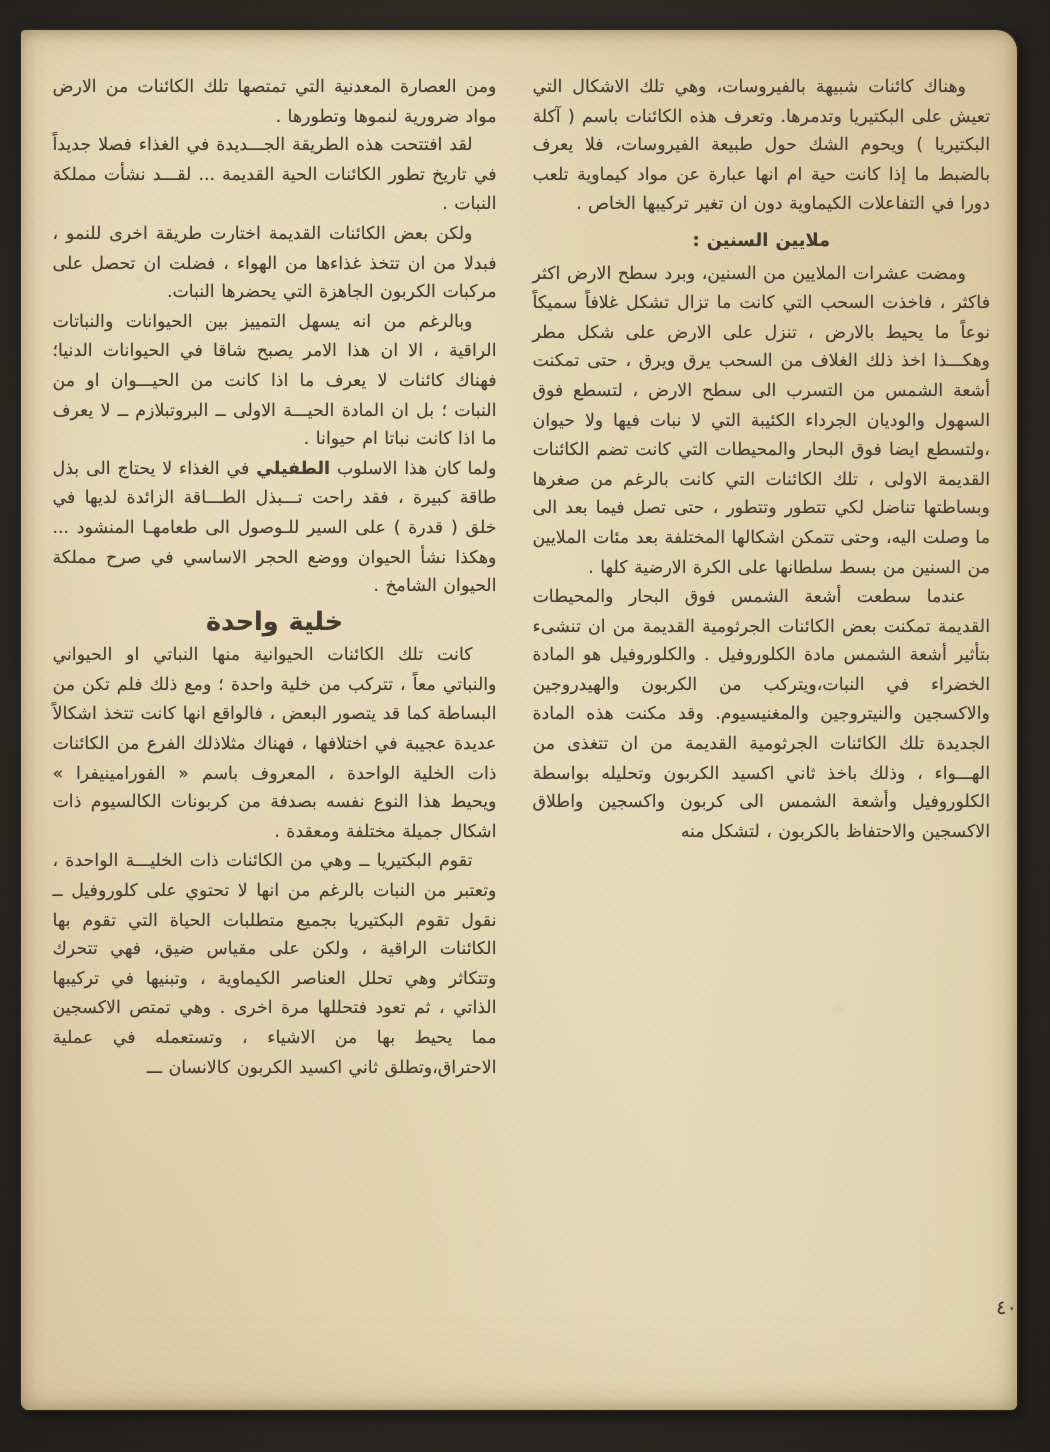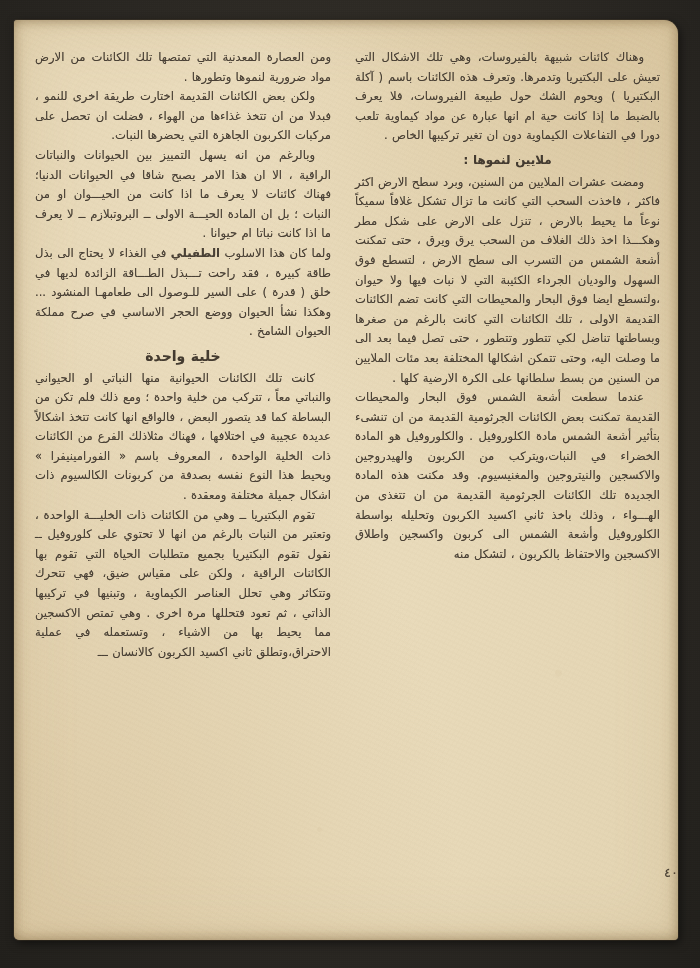--- a/index.html
+++ b/index.html
@@ -107,21 +107,21 @@
   .para { text-indent: 16px; }
   .para.noindent { text-indent: 0; }
   .para + .para { margin-top: 0; }
 
   .heading {
     text-align: center;
     text-indent: 0;
     font-weight: bold;
     color: #453b2f;
     margin: 5px 0 2px 0;
-    font-size: 14px;
+    font-size: 17px;
     letter-spacing: 0;
   }
   .heading.rightcol { font-size: 11.9px; }
 
   b.emph { font-weight: bold; }
 
   
   .folio {
     position: absolute;
     left: 0; right: 0;
@@ -143,30 +143,31 @@
 <div class="scan-bed"></div>
 
 <div class="page">
   <div class="grain"></div>
 
   <div class="columns">
 
     <div class="col right">
       <p class="para">وهناك كائنات شبيهة بالفيروسات، وهي تلك الاشكال التي تعيش على البكتيريا وتدمرها. وتعرف هذه الكائنات باسم ( آكلة البكتيريا ) ويحوم الشك حول طبيعة الفيروسات، فلا يعرف بالضبط ما إذا كانت حية ام انها عبارة عن مواد كيماوية تلعب دورا في التفاعلات الكيماوية دون ان تغير تركيبها الخاص .</p>
 
-      <h2 class="heading rightcol">ملايين لنموها :</h2>
+      <h2 class="heading rightcol">ملايين السنين :</h2>
 
       <p class="para">ومضت عشرات الملايين من السنين، وبرد سطح الارض اكثر فاكثر ، فاخذت السحب التي كانت ما تزال تشكل غلافاً سميكاً نوعاً ما يحيط بالارض ، تنزل على الارض على شكل مطر وهكـــذا اخذ ذلك الغلاف من السحب يرق ويرق ، حتى تمكنت أشعة الشمس من التسرب الى سطح الارض ، لتسطع فوق السهول والوديان الجرداء الكئيبة التي لا نبات فيها ولا حيوان ،ولتسطع ايضا فوق البحار والمحيطات التي كانت تضم الكائنات القديمة الاولى ، تلك الكائنات التي كانت بالرغم من صغرها وبساطتها تناضل لكي تتطور وتتطور ، حتى تصل فيما بعد الى ما وصلت اليه، وحتى تتمكن اشكالها المختلفة بعد مئات الملايين من السنين من بسط سلطانها على الكرة الارضية كلها .</p>
 
 
       <p class="para">عندما سطعت أشعة الشمس فوق البحار والمحيطات القديمة تمكنت بعض الكائنات الجرثومية القديمة من ان تنشىء بتأثير أشعة الشمس مادة الكلوروفيل . والكلوروفيل هو المادة الخضراء في النبات،ويتركب من الكربون والهيدروجين والاكسجين والنيتروجين والمغنيسيوم. وقد مكنت هذه المادة الجديدة تلك الكائنات الجرثومية القديمة من ان تتغذى من الهـــواء ، وذلك باخذ ثاني اكسيد الكربون وتحليله بواسطة الكلوروفيل وأشعة الشمس الى كربون واكسجين واطلاق الاكسجين والاحتفاظ بالكربون ، لتشكل منه</p>
     </div>
 
     <div class="col left">
       <p class="para noindent">ومن العصارة المعدنية التي تمتصها تلك الكائنات من الارض مواد ضرورية لنموها وتطورها .</p>
+      <p class="para">لقد افتتحت هذه الطريقة الجـــديدة في الغذاء فصلا جديداً في تاريخ تطور الكائنات الحية القديمة ... لقـــد نشأت مملكة النبات .</p>
       <p class="para">ولكن بعض الكائنات القديمة اختارت طريقة اخرى للنمو ، فبدلا من ان تتخذ غذاءها من الهواء ، فضلت ان تحصل على مركبات الكربون الجاهزة التي يحضرها النبات.</p>
 
       <p class="para">وبالرغم من انه يسهل التمييز بين الحيوانات والنباتات الراقية ، الا ان هذا الامر يصبح شاقا في الحيوانات الدنيا؛ فهناك كائنات لا يعرف ما اذا كانت من الحيـــوان او من النبات ؛ بل ان المادة الحيـــة الاولى ــ البروتبلازم ــ لا يعرف ما اذا كانت نباتا ام حيوانا .</p>
 
       <p class="para noindent"><span>ولما كان هذا الاسلوب </span><b class="emph">الطفيلي</b><span> في الغذاء لا يحتاج الى بذل طاقة كبيرة ، فقد راحت تـــبذل الطـــاقة الزائدة لديها في خلق ( قدرة ) على السير للـوصول الى طعامهـا المنشود ... وهكذا نشأ الحيوان ووضع الحجر الاساسي في صرح مملكة الحيوان الشامخ .</span></p>
 
       <h2 class="heading">خلية واحدة</h2>
 
       <p class="para">كانت تلك الكائنات الحيوانية منها النباتي او الحيواني والنباتي معاً ، تتركب من خلية واحدة ؛ ومع ذلك فلم تكن من البساطة كما قد يتصور البعض ، فالواقع انها كانت تتخذ اشكالاً عديدة عجيبة في اختلافها ، فهناك مثلاذلك الفرع من الكائنات ذات الخلية الواحدة ، المعروف باسم « الفورامينيفرا » ويحيط هذا النوع نفسه بصدفة من كربونات الكالسيوم ذات اشكال جميلة مختلفة ومعقدة .</p>
       <p class="para">تقوم البكتيريا ــ وهي من الكائنات ذات الخليـــة الواحدة ، وتعتبر من النبات بالرغم من انها لا تحتوي على كلوروفيل ــ نقول تقوم البكتيريا بجميع متطلبات الحياة التي تقوم بها الكائنات الراقية ، ولكن على مقياس ضيق، فهي تتحرك وتتكاثر وهي تحلل العناصر الكيماوية ، وتبنيها في تركيبها الذاتي ، ثم تعود فتحللها مرة اخرى . وهي تمتص الاكسجين مما يحيط بها من الاشياء ، وتستعمله في عملية الاحتراق،وتطلق ثاني اكسيد الكربون كالانسان ـــ</p>

